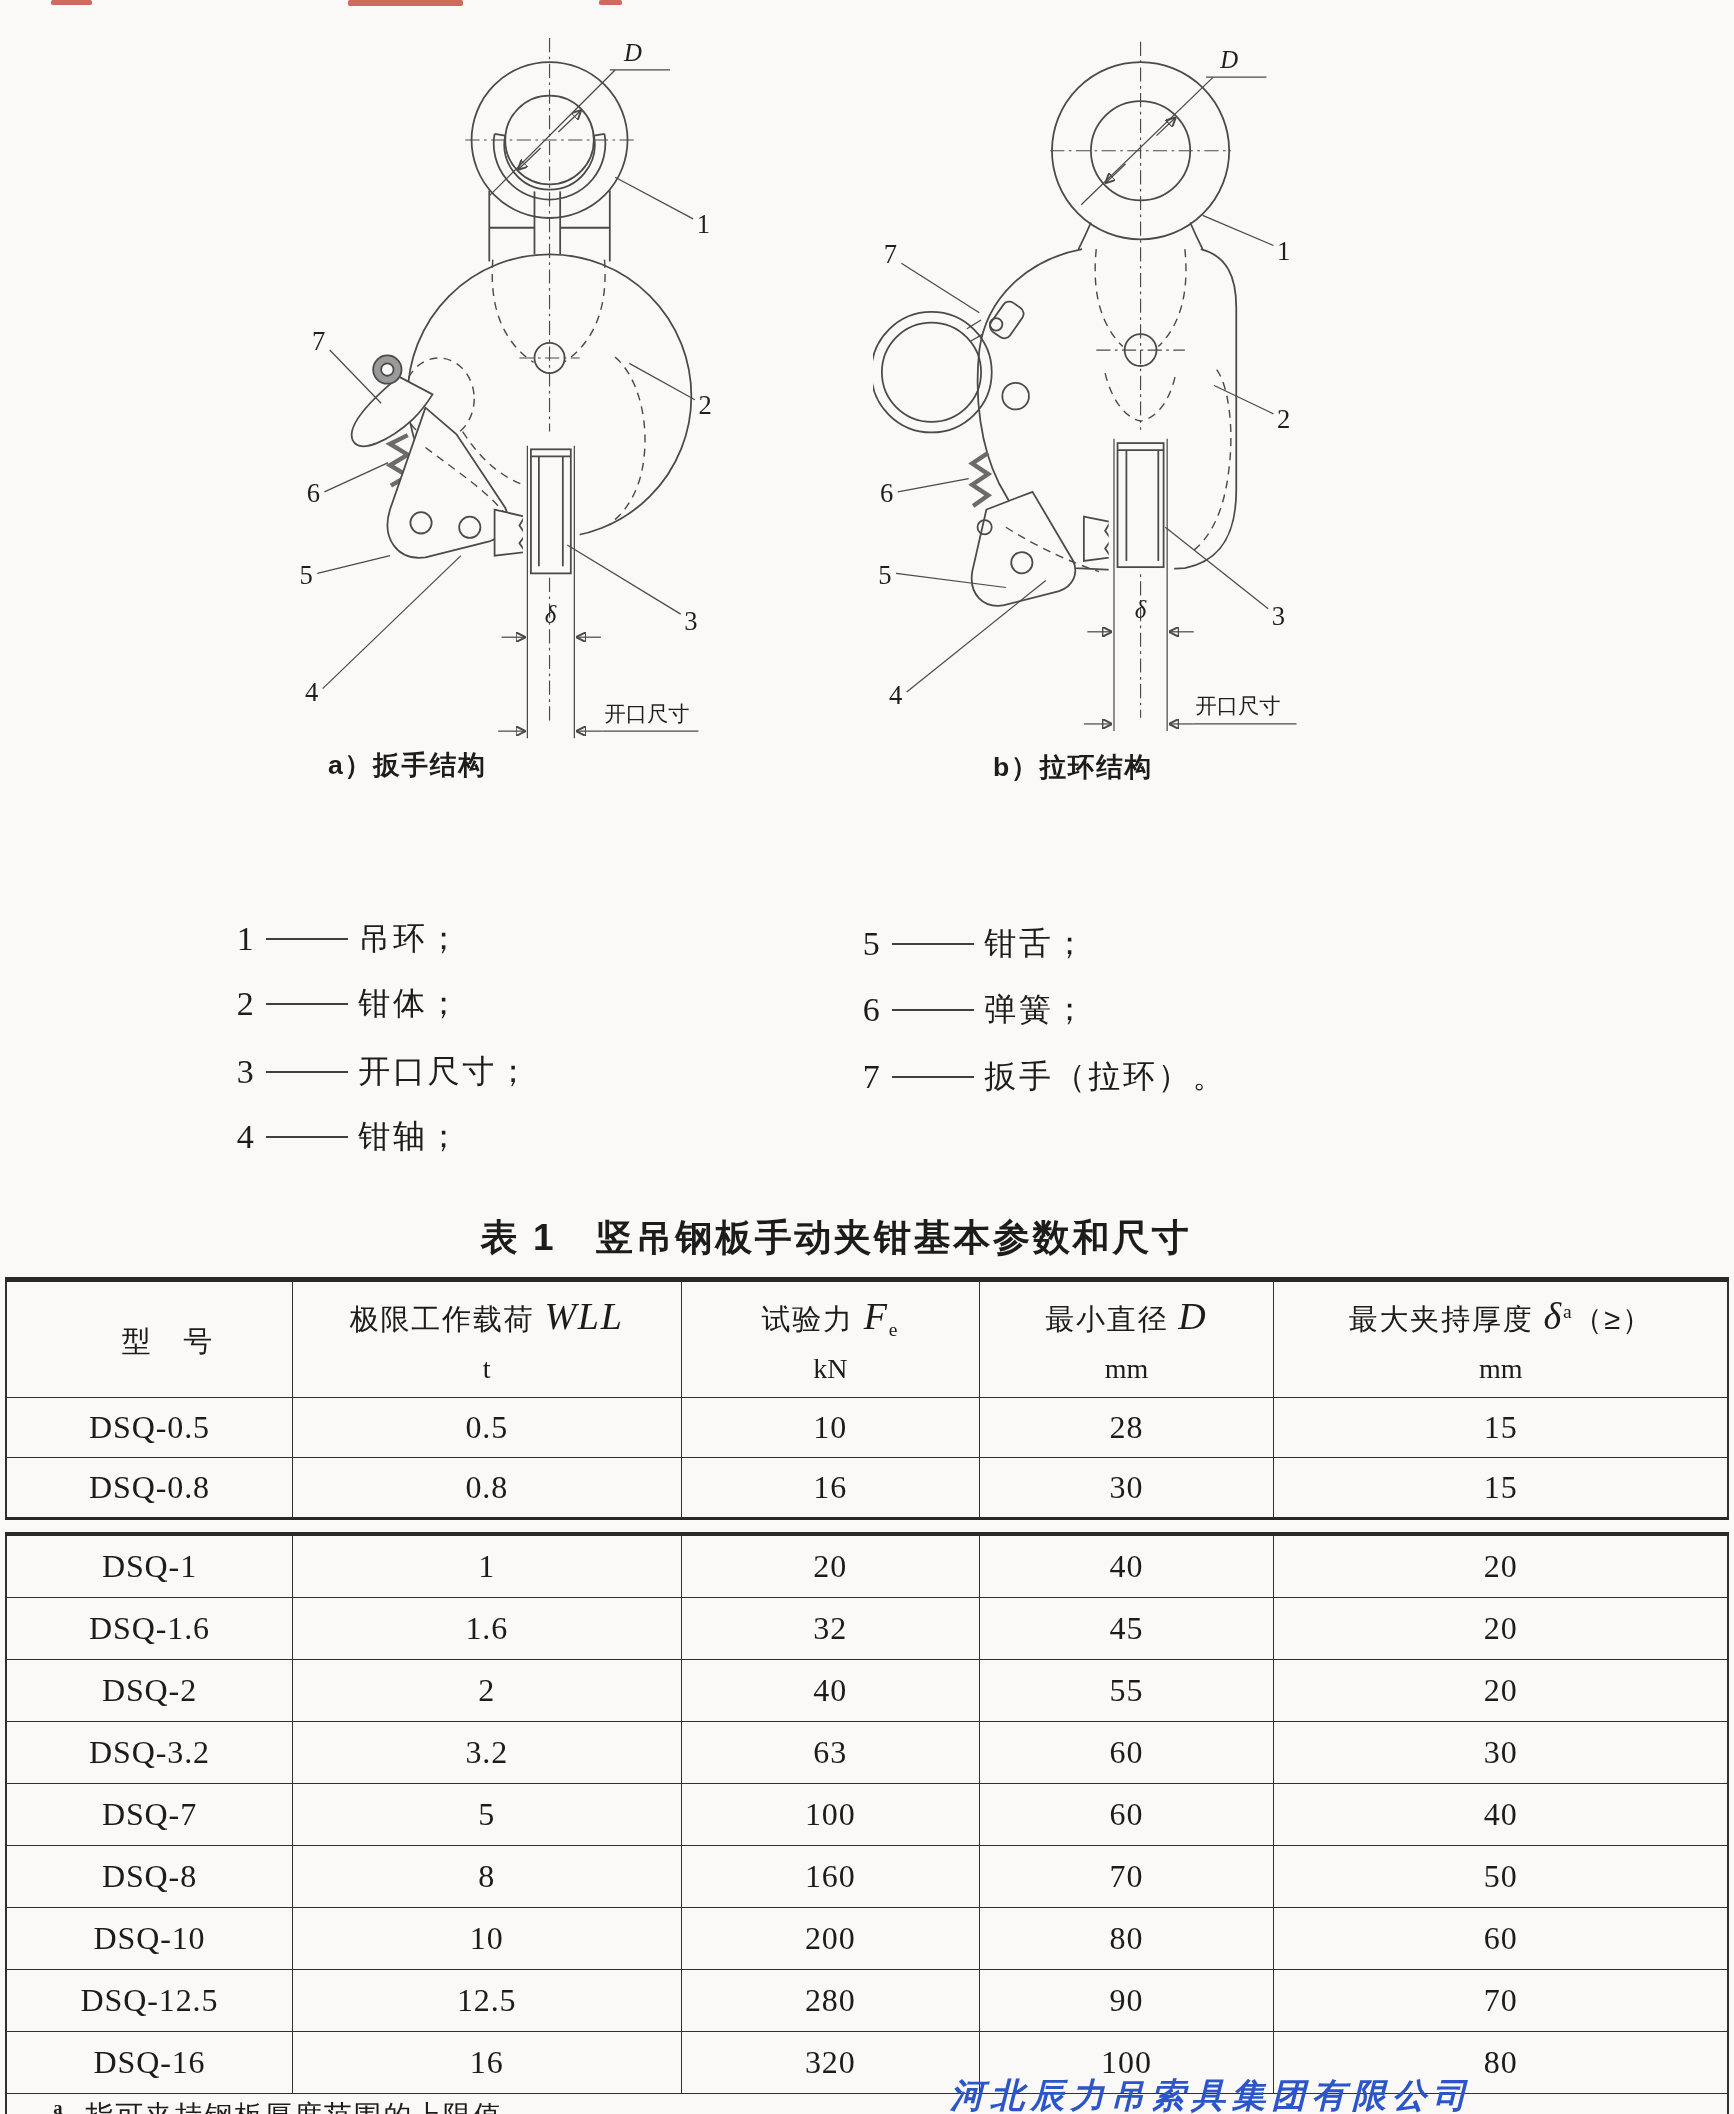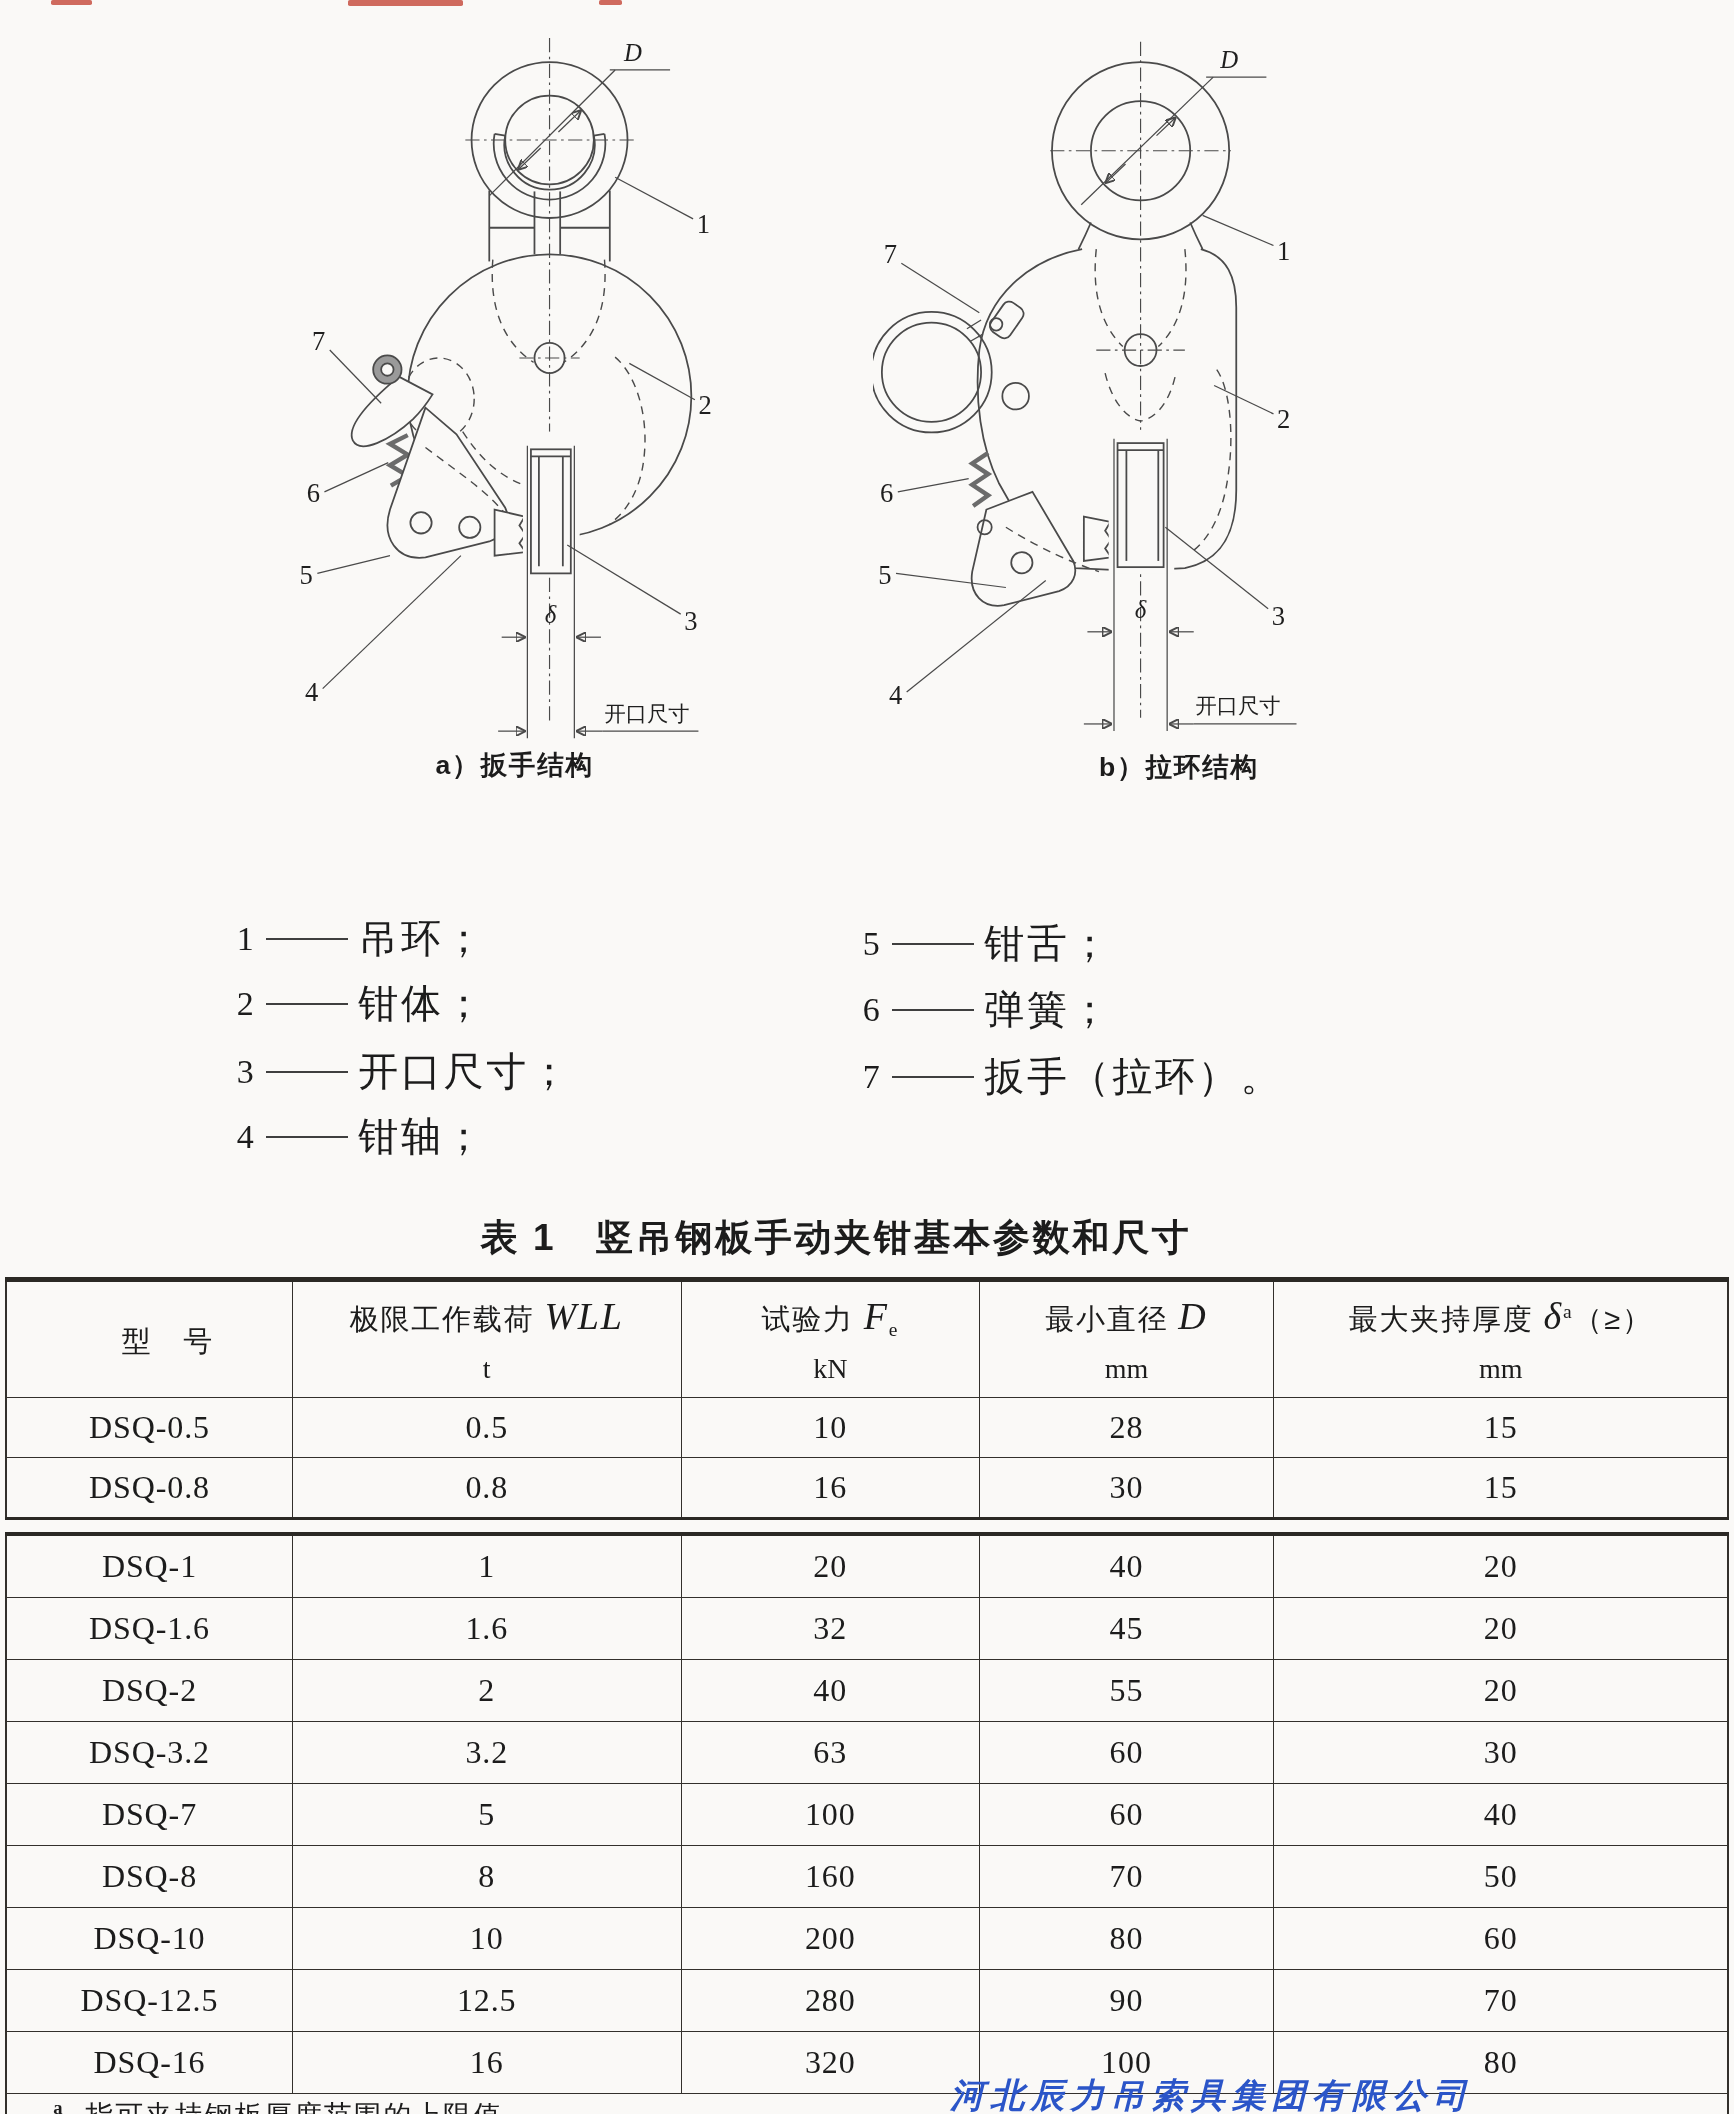--- a/index.html
+++ b/index.html
@@ -25,29 +25,29 @@
   svg.fig .mask{fill:#faf9f7;stroke:none;}
   svg.fig .fillbg{fill:#faf9f7;}
   svg.fig .coil{stroke:#6b6b6b;stroke-width:5;}
   svg.fig .knob{fill:#9a9a9a;}
   svg.fig text{stroke:none;fill:#1f1f1f;}
   .t-num{font-family:"Liberation Serif",serif;font-size:30px;}
   .t-var{font-family:"Liberation Serif",serif;font-size:28px;font-style:italic;}
   .t-cjk{font-size:24px;font-family:"Liberation Sans",sans-serif;}
 
   .caption{
-    position:absolute;width:266px;text-align:right;
+    position:absolute;width:266px;text-align:left;
     font-size:26.6px;font-weight:600;letter-spacing:1.8px;
   }
 
   
   .lg-row{position:absolute;display:flex;align-items:center;height:39px;}
   .lg-num{font-family:"Liberation Serif",serif;font-size:34px;min-width:26.6px;text-align:center;}
   .lg-dash{width:82px;border-top:2.7px solid #3f3f3f;margin:0 10.6px 0 7px;}
-  .lg-name{font-size:40px;letter-spacing:2.7px;font-family:Liberation Serif, serif;}
+  .lg-name{font-size:32px;letter-spacing:2.7px;font-family:Liberation Serif, serif;}
 
   
   .tbl-title{
     position:absolute;top:1213px;left:0;width:100%;
     box-sizing:border-box;padding-right:62px;
     text-align:center;font-size:37px;font-weight:700;letter-spacing:2.7px;
   }
   table.blk{
     position:absolute;left:5.3px;width:1724px;
     border-collapse:collapse;table-layout:fixed;

